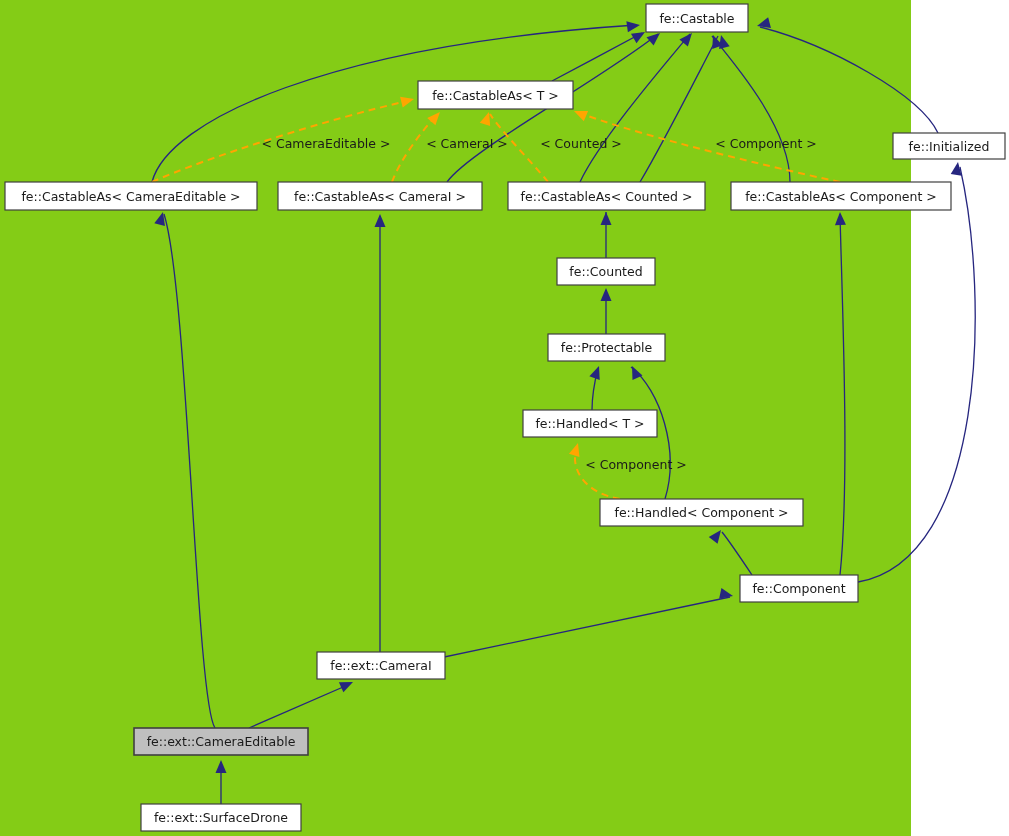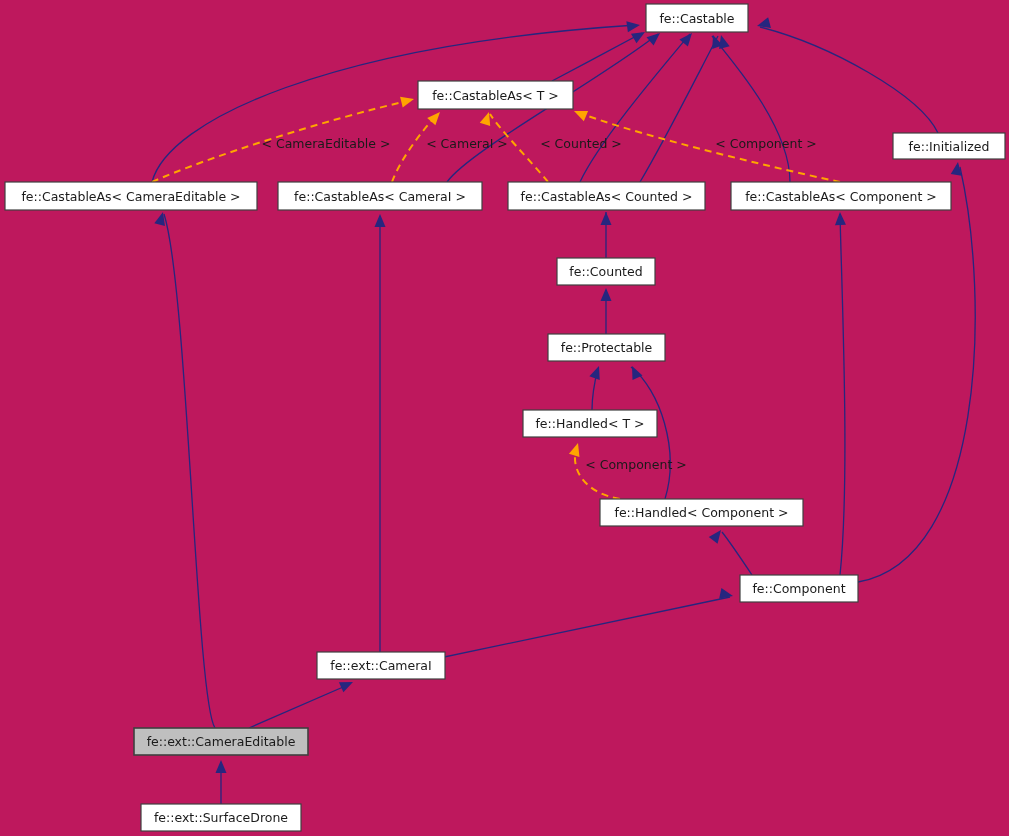--- a/index.html
+++ b/index.html
@@ -8,23 +8,23 @@
     background: #ffffff;
   }
   body {
     width: 1009px;
     height: 836px;
     font-family: "DejaVu Sans", sans-serif;
     overflow: hidden;
   }
   #diagram-root {
     position: relative;
-    width: 1009px;
+    width: 911px;
     height: 836px;
-    background: #be185d;
+    background: #84cc16;
   }
   svg.graph {
     position: absolute;
     top: 0;
     left: 0;
     width: 1009px;
     height: 836px;
   }
   .node-rect {
     fill: #ffffff;

